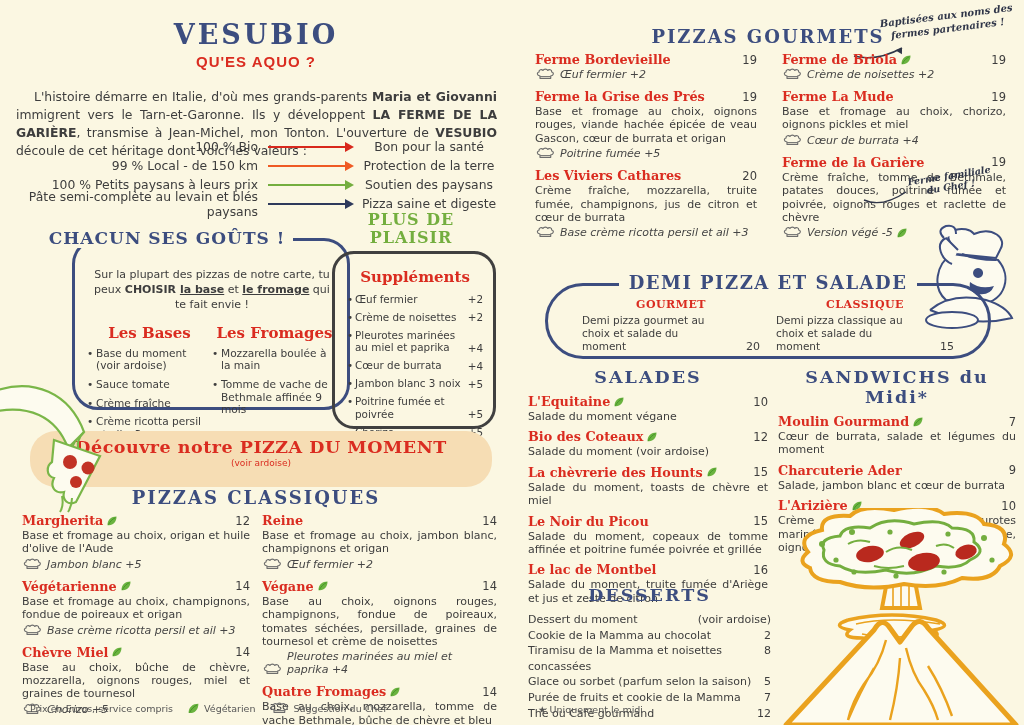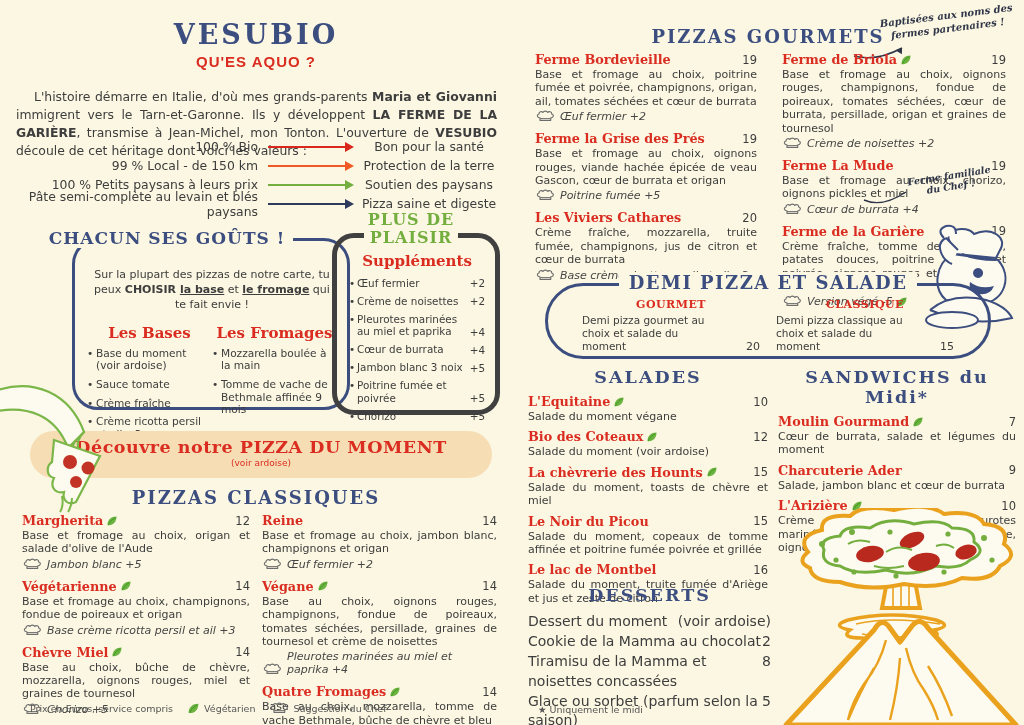--- a/index.html
+++ b/index.html
@@ -32,30 +32,30 @@
   .gouts-inner{padding:16px 10px 6px 12px;font-size:11px;}
   .gouts-intro{text-align:center;font-size:11px;line-height:1.35;}
   .gouts-cols{display:flex;margin-top:6px;}
   .gcol{flex:1;}
   .gcol-title{font-size:15px;text-align:center;margin-bottom:5px;}
   .glist{font-size:10.6px;line-height:1.2;}
   .glist div{margin-bottom:6px;padding-left:9px;position:relative;}
   .glist div::before{content:"•";position:absolute;left:0;top:0;}
   .plaisir-title{position:absolute;left:330px;top:211px;width:162px;text-align:center;font-size:16px;line-height:1.1;letter-spacing:1px;z-index:2;}
   .plaisir-title span{background:#fbf7e2;padding:0 6px;}
-  .plaisir-box{position:absolute;left:332px;top:233px;width:158px;height:172px;border:5px solid #404040;border-radius:22px;}
+  .plaisir-box{position:absolute;left:332px;top:251px;width:158px;height:172px;border:3px solid #404040;border-radius:22px;}
   .plaisir-inner{padding:14px 10px 4px 12px;}
   .plaisir-sub{font-size:15px;text-align:center;margin-bottom:7px;}
   .plist{font-size:10.4px;}
   .plist .prow{display:flex;align-items:flex-end;margin-bottom:5.5px;}
   .plist .plabel{flex:1;padding-left:8px;position:relative;line-height:1.2;}
   .plist .plabel::before{content:"•";position:absolute;left:0;top:0;}
   .plist .pprice{width:18px;text-align:right;}
   
-  .banner{position:absolute;left:30px;top:431px;width:462px;height:47px;background:#f6ddb4;border-radius:26px;text-align:center;padding-top:6px;box-sizing:border-box;}
+  .banner{position:absolute;left:30px;top:431px;width:462px;height:56px;background:#f6ddb4;border-radius:26px;text-align:center;padding-top:6px;box-sizing:border-box;}
   .banner-title{font-size:17.5px;letter-spacing:.5px;}
   .banner-note{font-size:9px;color:#da2c20;margin-top:1px;}
   
   .classiques-title{position:absolute;left:0;top:487px;width:512px;text-align:center;font-size:18px;}
   .col{position:absolute;}
   .c-col1{left:22px;top:513px;width:228px;}
   .c-col2{left:262px;top:513px;width:235px;}
   .item{margin-bottom:8px;}
   .ihead{display:flex;align-items:center;}
   .iname{font-family:"DejaVu Serif",serif;font-weight:bold;font-size:12.8px;color:#da2c20;}
@@ -86,21 +86,21 @@
   .demi-label{font-size:11px;font-weight:bold;text-align:center;letter-spacing:.5px;font-family:"DejaVu Serif",serif;}
   .demi-row{display:flex;margin-top:3px;}
   .demi-desc{font-size:10.5px;line-height:1.25;width:78%;}
   .demi-price{margin-left:auto;align-self:flex-end;font-size:11px;}
   
   .sec-title{text-align:center;font-size:17.5px;margin-bottom:7px;}
   .salades{left:528px;top:367px;width:240px;}
   .sandwichs{left:778px;top:367px;width:238px;}
   .s-item{margin-bottom:6px;}
   .desserts{left:528px;top:585px;width:243px;}
-  .d-row{display:flex;font-size:14px;line-height:1.42;}
+  .d-row{display:flex;font-size:11px;line-height:1.42;}
   .d-label{flex:1;}
   .d-price{text-align:right;}
   
   .illus{position:absolute;pointer-events:none;}
   .hand-illus{left:-8px;top:368px;}
   .chef-illus{left:922px;top:224px;}
   .volcano-illus{left:778px;top:508px;}
 </style>
 </head>
 <body>
@@ -248,21 +248,21 @@
     <div class="item">
       <div class="ihead">
           <span class="iname">Margherita</span>
           <span class="leaf">
             <svg width="12" height="12" viewBox="0 0 16 16">
               <use href="#leaf-def"></use>
             </svg>
           </span>
           <span class="iprice">12</span>
         </div>
-      <p class="idesc">Base et fromage au choix, origan et salade d'olive de l'Aude</p>
+      <p class="idesc">Base et fromage au choix, origan et huile d'olive de l'Aude</p>
       <div class="isugg">
           <span class="hat">
             <svg width="20" height="13" viewBox="0 0 22 14">
               <use href="#hat-def"></use>
             </svg>
           </span>
           <span>Jambon blanc +5</span>
         </div>
     </div>
     <div class="item">
@@ -387,21 +387,20 @@
     <path d="M2 16 Q24 22 50 8" fill="none" stroke="#2f3548" stroke-width="1.6"></path>
     <path d="M50 8 l-7 0 l5 6 Z" fill="#2f3548" transform="rotate(-18 50 8)"></path>
   </svg>
 
   <div class="col g-col1">
     <div class="item">
       <div class="ihead">
           <span class="iname">Ferme Bordevieille</span>
           <span class="iprice">19</span>
         </div>
-      <p class="idesc">Base et fromage au choix, poitrine fumée et poivrée, champignons, origan, ail, tomates séchées et cœur de burrata</p>
       <div class="isugg">
           <span class="hat">
             <svg width="20" height="13" viewBox="0 0 22 14">
               <use href="#hat-def"></use>
             </svg>
           </span>
           <span>Œuf fermier +2</span>
         </div>
     </div>
     <div class="item">
@@ -440,21 +439,20 @@
     <div class="item">
       <div class="ihead">
           <span class="iname">Ferme de Briola</span>
           <span class="leaf">
             <svg width="12" height="12" viewBox="0 0 16 16">
               <use href="#leaf-def"></use>
             </svg>
           </span>
           <span class="iprice">19</span>
         </div>
-      <p class="idesc">Base et fromage au choix, oignons rouges, champignons, fondue de poireaux, tomates séchées, cœur de burrata, persillade, origan et graines de tournesol</p>
       <div class="isugg">
           <span class="hat">
             <svg width="20" height="13" viewBox="0 0 22 14">
               <use href="#hat-def"></use>
             </svg>
           </span>
           <span>Crème de noisettes +2</span>
         </div>
     </div>
     <div class="item">

